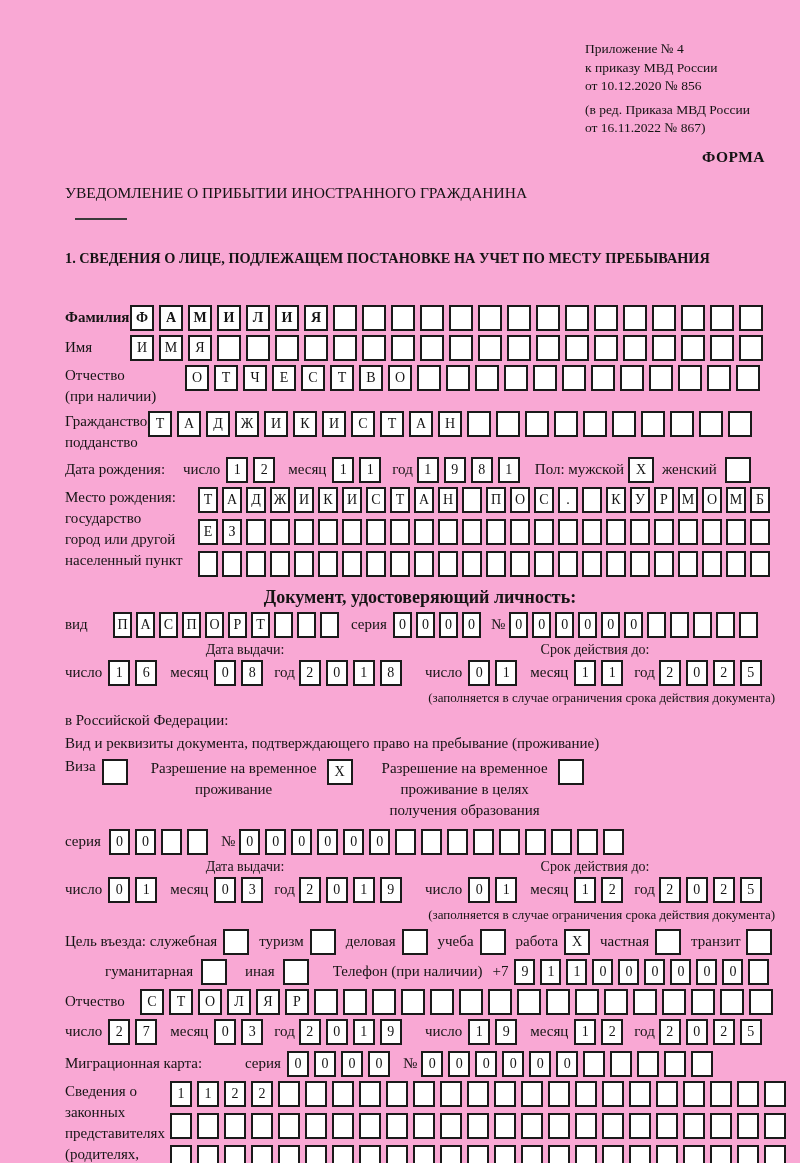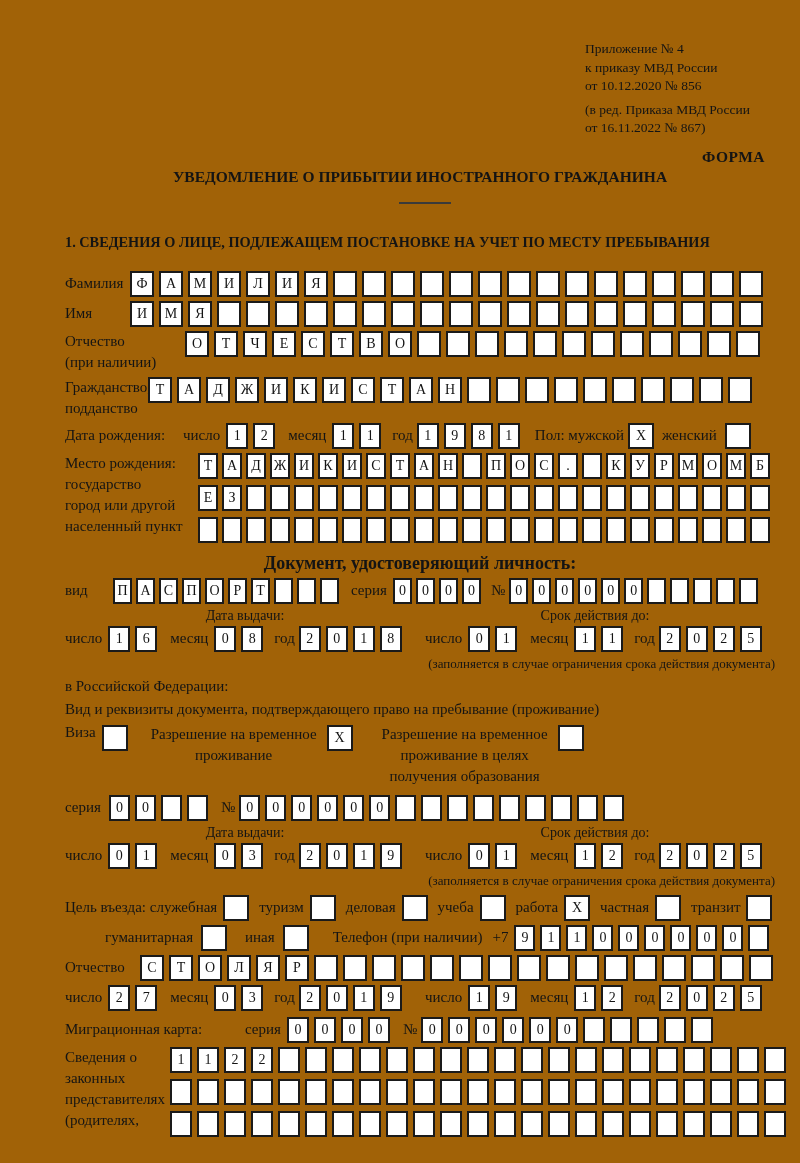--- a/index.html
+++ b/index.html
@@ -1,41 +1,41 @@
 <!DOCTYPE html>
 <html><head>
 <meta charset="utf-8">
 <style>
   html,body{margin:0;padding:0;background:#fff;}
-  .page{position:relative;width:800px;height:1163px;background:#a16207;box-sizing:border-box;
+  .page{position:relative;width:800px;height:1163px;background:#f9a8d4;box-sizing:border-box;
         padding:40px 25px 0 65px;overflow:hidden;color:#141414;
         font-family:"Liberation Serif","DejaVu Serif",serif;}
   .annex{margin-left:520px;font-size:13.5px;line-height:18.5px;}
   .annex .ed{margin-top:5px;}
   .forma{margin-top:10px;text-align:right;padding-right:10px;font-weight:bold;font-size:15.5px;letter-spacing:.5px;}
-  .title{text-align:center;font-weight:bold;font-size:15.5px;line-height:22px;}
+  .title{margin-top:16px;font-weight:normal;font-size:15.5px;line-height:22px;}
   .uline{display:inline-block;width:52px;height:13px;border-bottom:2.5px solid #3a3a3a;margin-left:10px;}
   .sect{margin-top:24px;font-weight:bold;font-size:14.3px;}
   .frow{display:flex;align-items:center;margin-bottom:4px;}
   .top{align-items:flex-start;}
   .lab{font-size:15px;white-space:nowrap;flex:none;}
   .lab2{font-size:15px;line-height:21px;flex:none;}
   .boxes{display:flex;flex:none;}
   .cbox{display:inline-block;box-sizing:content-box;width:20px;height:22px;border:2px solid #1a1a1a;
         margin-right:5px;text-align:center;font-size:14px;line-height:22px;background:#fff;flex:none;
         font-family:"Liberation Serif","DejaVu Serif",serif;}
   .p24 .cbox, .cbox.p24{width:15px;margin-right:4px;}
   .p25 .cbox{width:16px;margin-right:4px;}
   .p26 .cbox{width:17px;margin-right:5px;}
   .p27 .cbox{width:18px;margin-right:5px;}
   .chk{width:22px;}
   .w65{width:65px;} .w75{width:75px;} .w83{width:83px;} .w110{width:110px;} .w120{width:120px;} .w133{width:133px;}
   .mr4{margin-right:4px;} .mr6{margin-right:6px;} .mr8{margin-right:8px;} .mr10{margin-right:10px;}
   .mr18{margin-right:18px;} .mr24{margin-right:24px;} .mr30{margin-right:30px;}
-  .mt6{margin-top:6px;} .mt8{margin-top:8px;} .mt20{margin-top:20px;}
+  .mt6{margin-top:6px;} .mt8{margin-top:8px;} .mt20{margin-top:38px;font-weight:bold;}
   .stack{display:flex;flex-direction:column;}
   .bp-rows .boxes{margin-bottom:6px;}
   .center-head{text-align:center;font-weight:bold;font-size:18px;margin:2px 0 4px 0;}
   .dlabels{display:flex;font-size:14px;margin:4px 0 2px 0;}
   .dl-left{width:360px;text-align:center;flex:none;}
   .dl-right{width:340px;text-align:center;flex:none;}
   .dcol{display:flex;align-items:center;flex:none;}
   .dcol.L{width:360px;}
   .note{font-size:13px;text-align:right;margin:0 0 6px 0;}
   .plain{font-size:15px;margin-bottom:6px;}

